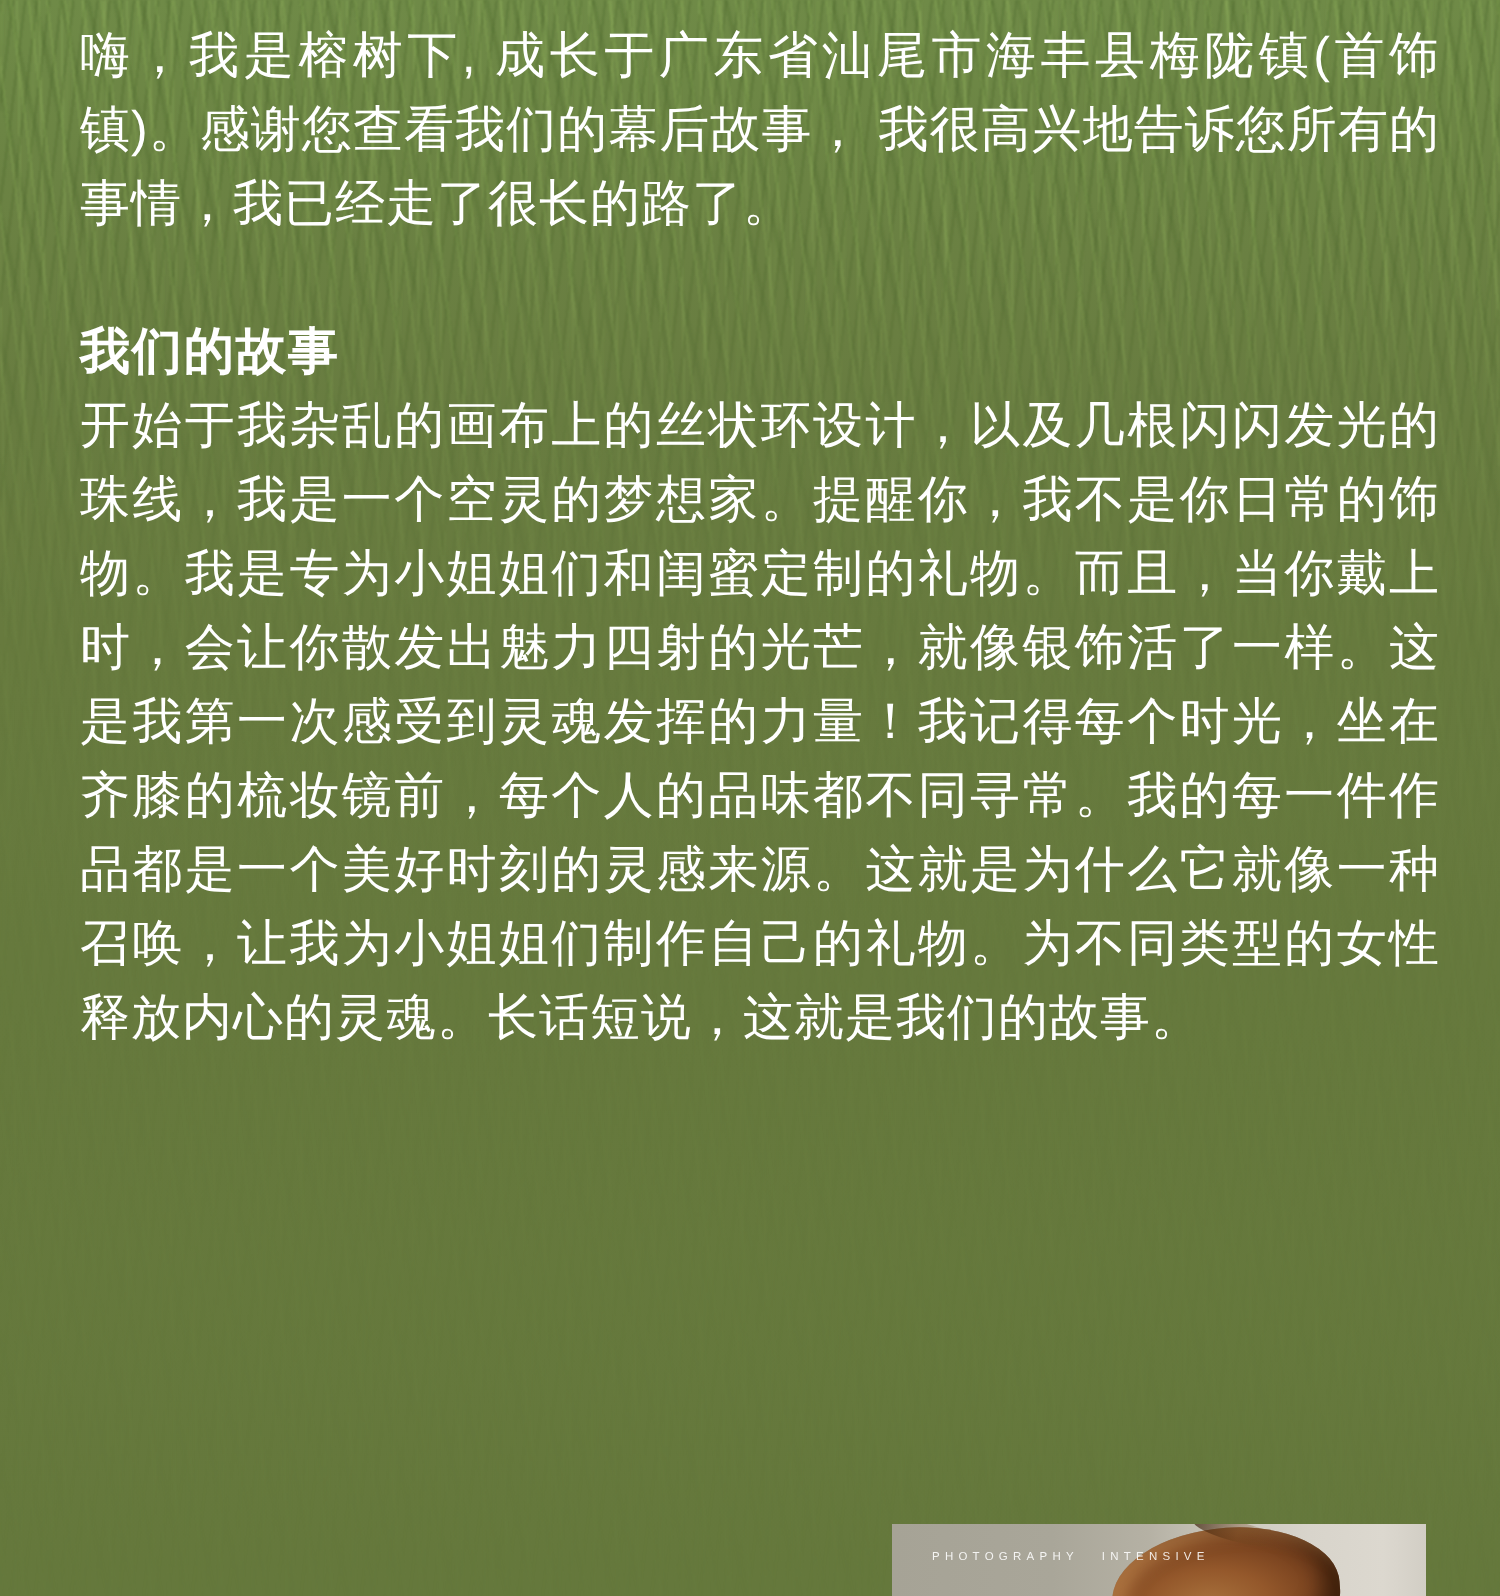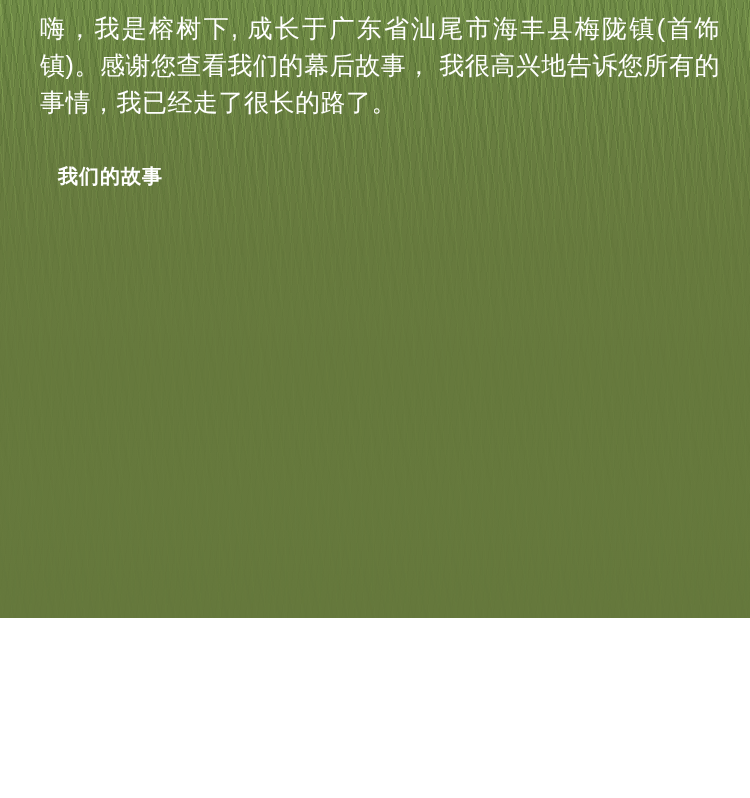--- a/index.html
+++ b/index.html
@@ -3,21 +3,21 @@
 <meta charset="utf-8">
 <style>
   html, body { margin: 0; padding: 0; }
   body {
     width: 750px; height: 798px;
     font-family: "Liberation Sans", sans-serif;
     overflow: hidden;
   }
   .page {
     position: relative;
-    width: 750px; height: 618px;
+    width: 750px; height: 798px;
     overflow: hidden;
     
     background: linear-gradient(180deg,
       #6f8a47 0%, #6c8544 8%, #6a8042 16%,
       #687c40 26%, #677a3e 40%, #66793d 60%, #65783c 100%);
   }
   
   .grass {
     position: absolute; inset: 0;
     background-image:
@@ -46,22 +46,22 @@
     padding: 10px 30px 0 40px;
     color: #ffffff;
     font-size: 25px;
     line-height: 37px;
     text-align: justify;
     letter-spacing: 0.5px;
   }
   .content p { margin: 0 0 37px 0; }
   .content p.tight { margin: 0; }
   .content h2 {
-    margin: 18px; padding: 0;
-    font-size: 20px; line-height: 37px;
+    margin: 0; padding: 0;
+    font-size: 25px; line-height: 37px;
     font-weight: bold; color: #ffffff;
     letter-spacing: 1px;
   }
   
   .photo {
     position: absolute;
     left: 446px; top: 762px;
     width: 267px; height: 36px;
     overflow: hidden;
     background: linear-gradient(90deg,
@@ -104,20 +104,21 @@
 </style>
 </head>
 <body>
 
 <div class="page">
   <div class="grass"></div>
 
   <div class="content">
     <p>嗨，我是榕树下, 成长于广东省汕尾市海丰县梅陇镇(首饰镇)。感谢您查看我们的幕后故事， 我很高兴地告诉您所有的事情，我已经走了很长的路了。</p>
     <h2>我们的故事</h2>
+    <p class="tight">开始于我杂乱的画布上的丝状环设计，以及几根闪闪发光的珠线，我是一个空灵的梦想家。提醒你，我不是你日常的饰物。我是专为小姐姐们和闺蜜定制的礼物。而且，当你戴上时，会让你散发出魅力四射的光芒，就像银饰活了一样。这是我第一次感受到灵魂发挥的力量！我记得每个时光，坐在齐膝的梳妆镜前，每个人的品味都不同寻常。我的每一件作品都是一个美好时刻的灵感来源。这就是为什么它就像一种召唤，让我为小姐姐们制作自己的礼物。为不同类型的女性释放内心的灵魂。长话短说，这就是我们的故事。</p>
   </div>
 
   <div class="photo">
     <div class="skin"></div>
     <div class="hair"></div>
     <div class="hair-wisp"></div>
     <div class="caption">PHOTOGRAPHY  INTENSIVE</div>
   </div>
 </div>
 

